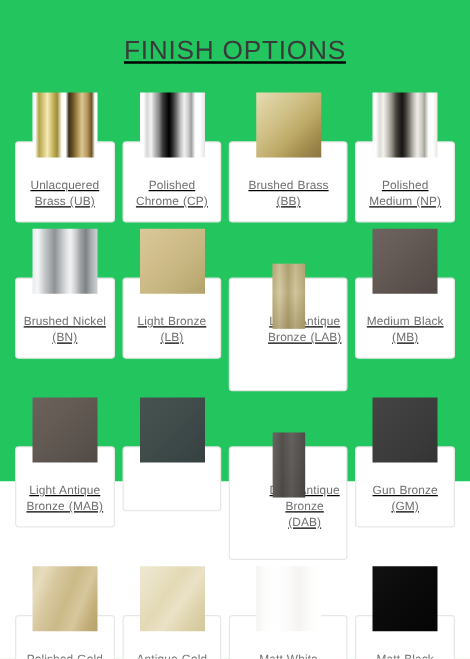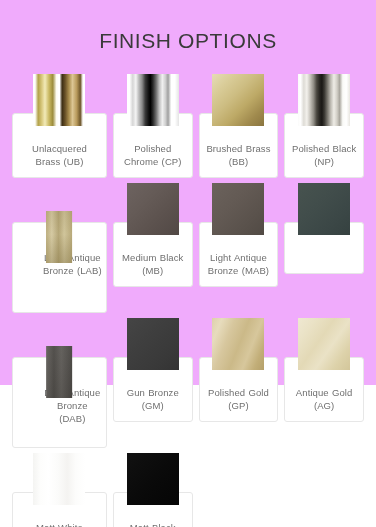--- a/index.html
+++ b/index.html
@@ -9,22 +9,23 @@
     width: 376px;
     height: 527px;
     background: #ffffff;
     font-family: "Liberation Sans", sans-serif;
     overflow: hidden;
   }
 
   .page {
     width: 376px;
     height: 385px;
-    background: #f0abfc;
-    position: relative;
+    background: #22c55e;
+    position: relative;
+    text-decoration: underline;
   }
 
   
   .title-wrap {
     width: 100%;
     padding-top: 30px;
     padding-bottom: 22px;
     text-align: center;
   }
   .title {
@@ -275,21 +276,33 @@
       </div>
       <div class="card">
         <div class="card-box">
           <div class="swatch fin-bb"></div>
           <div class="label">Brushed Brass (BB)</div>
         </div>
       </div>
       <div class="card">
         <div class="card-box">
           <div class="swatch fin-np"></div>
-          <div class="label">Polished Black (NP)</div>
+          <div class="label">Polished Medium (NP)</div>
+        </div>
+      </div>
+      <div class="card">
+        <div class="card-box">
+          <div class="swatch fin-bn"></div>
+          <div class="label">Brushed Nickel (BN)</div>
+        </div>
+      </div>
+      <div class="card">
+        <div class="card-box">
+          <div class="swatch fin-lb"></div>
+          <div class="label">Light Bronze (LB)</div>
         </div>
       </div>
       <div class="card">
         <div class="card-box">
           <div class="swatch fin-lab"></div>
           <div class="label">Light Antique Bronze (LAB)</div>
         </div>
       </div>
       <div class="card">
         <div class="card-box">

